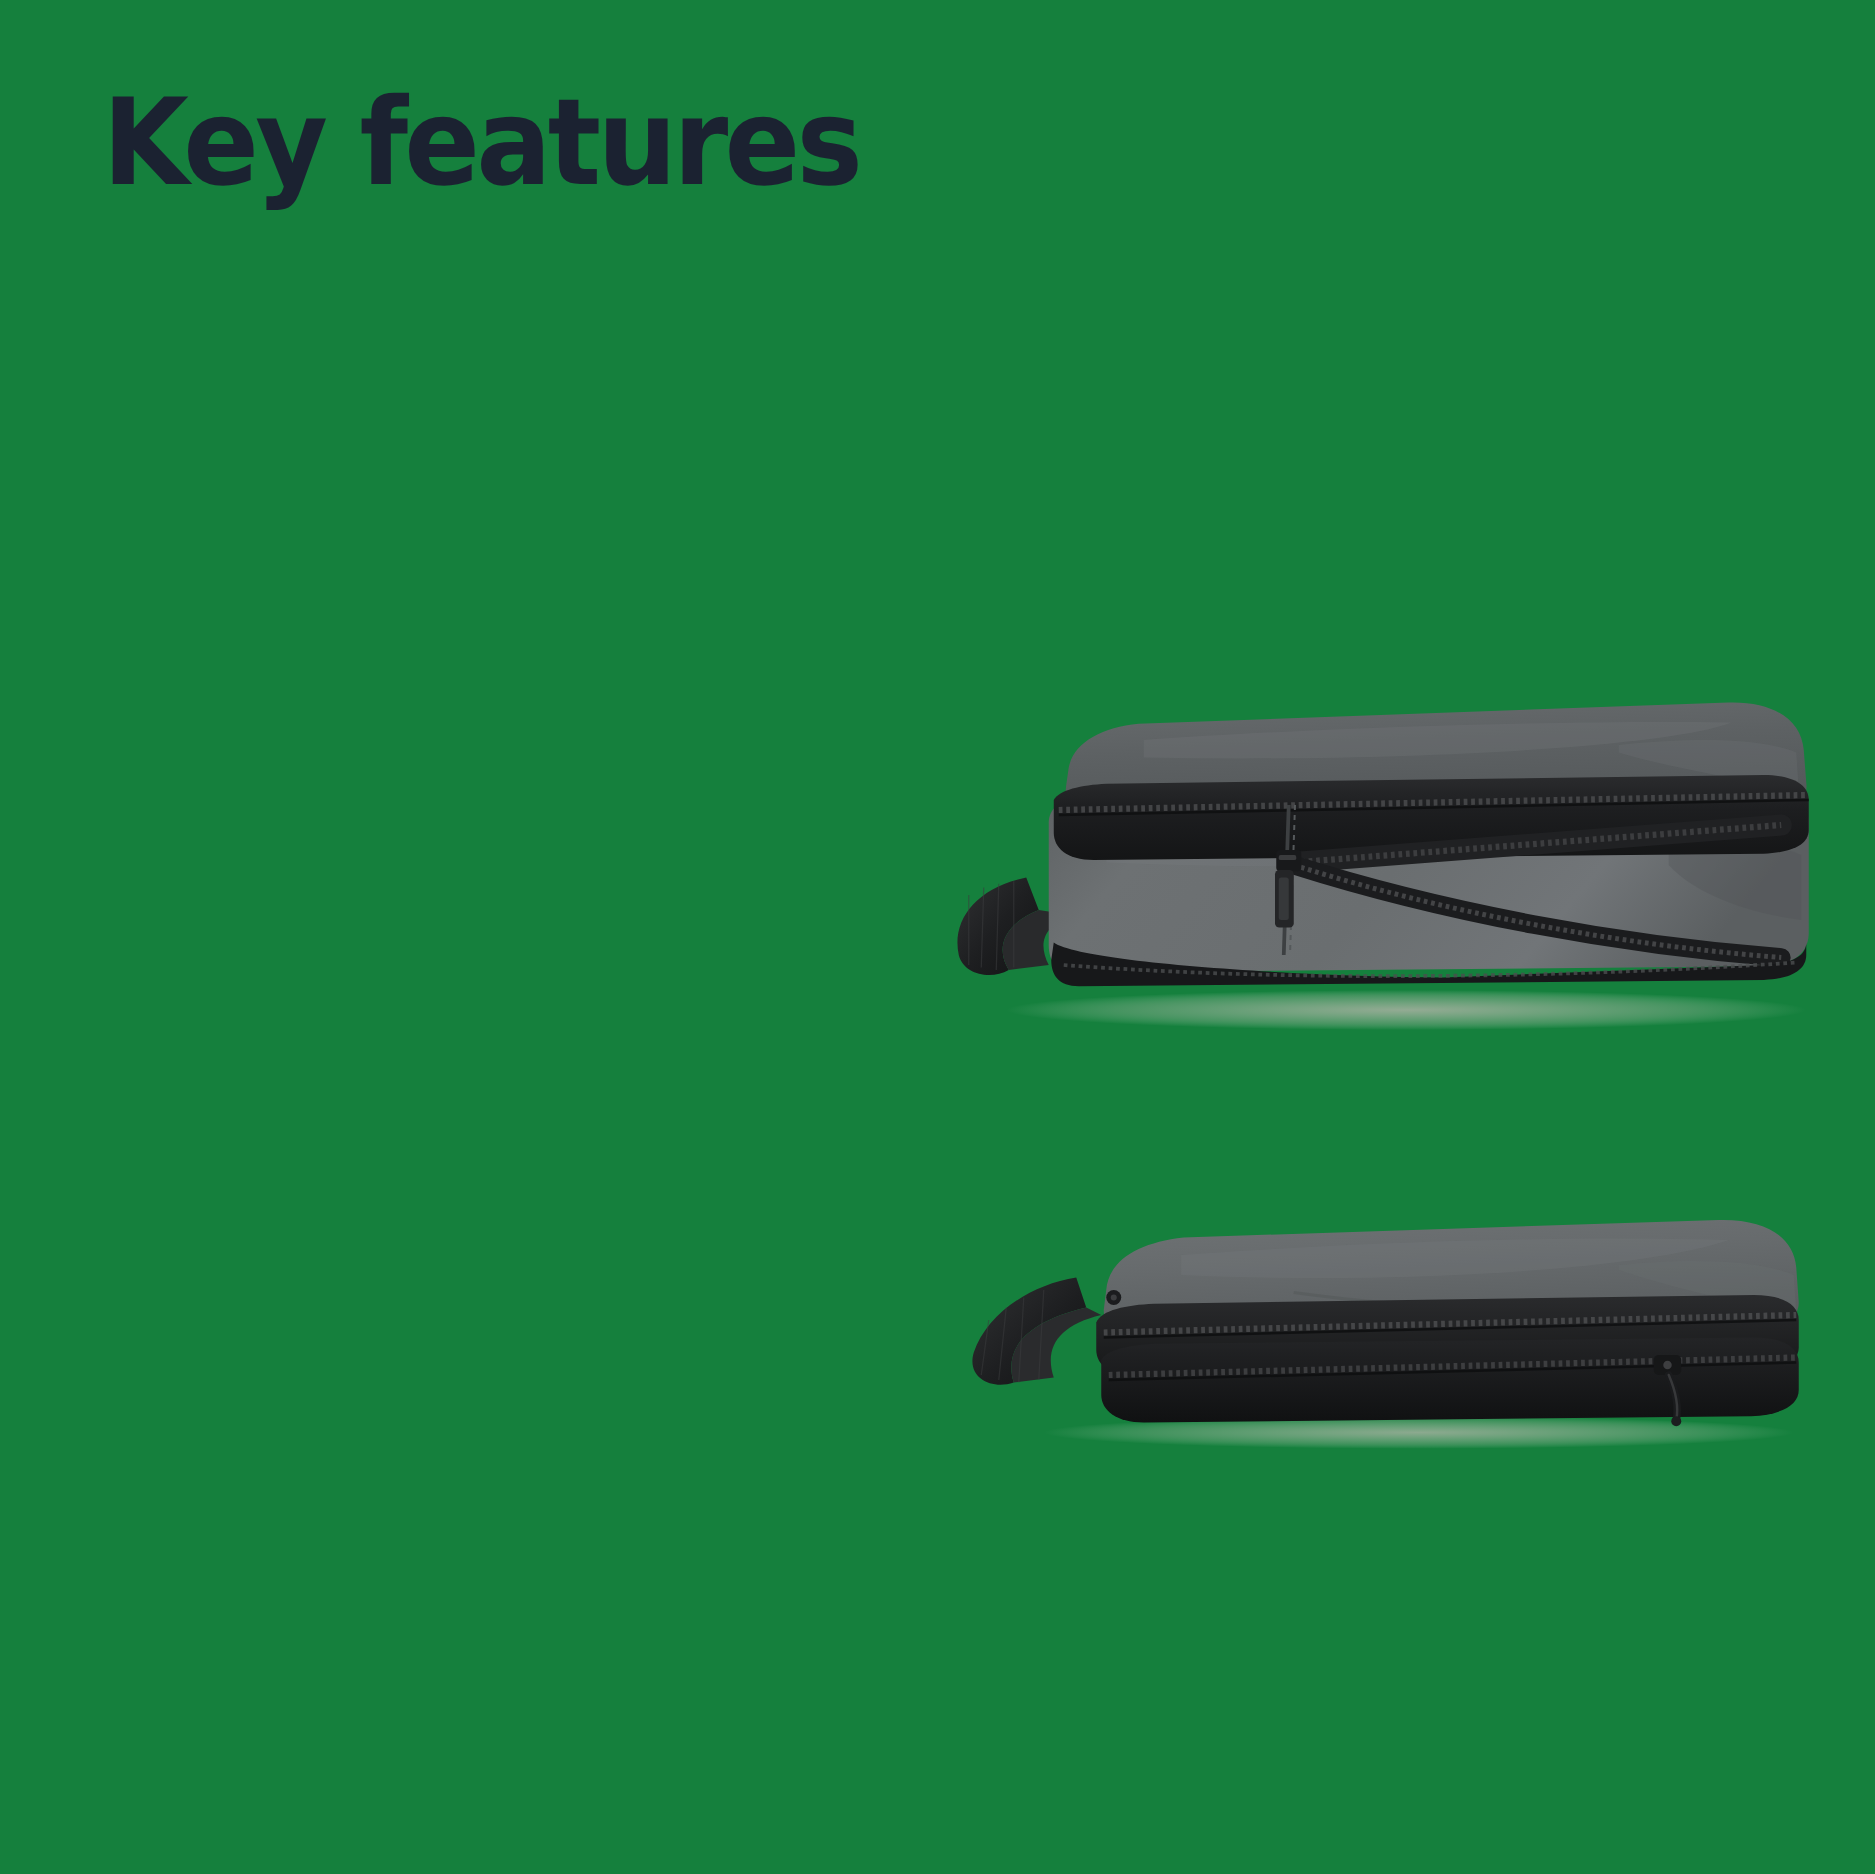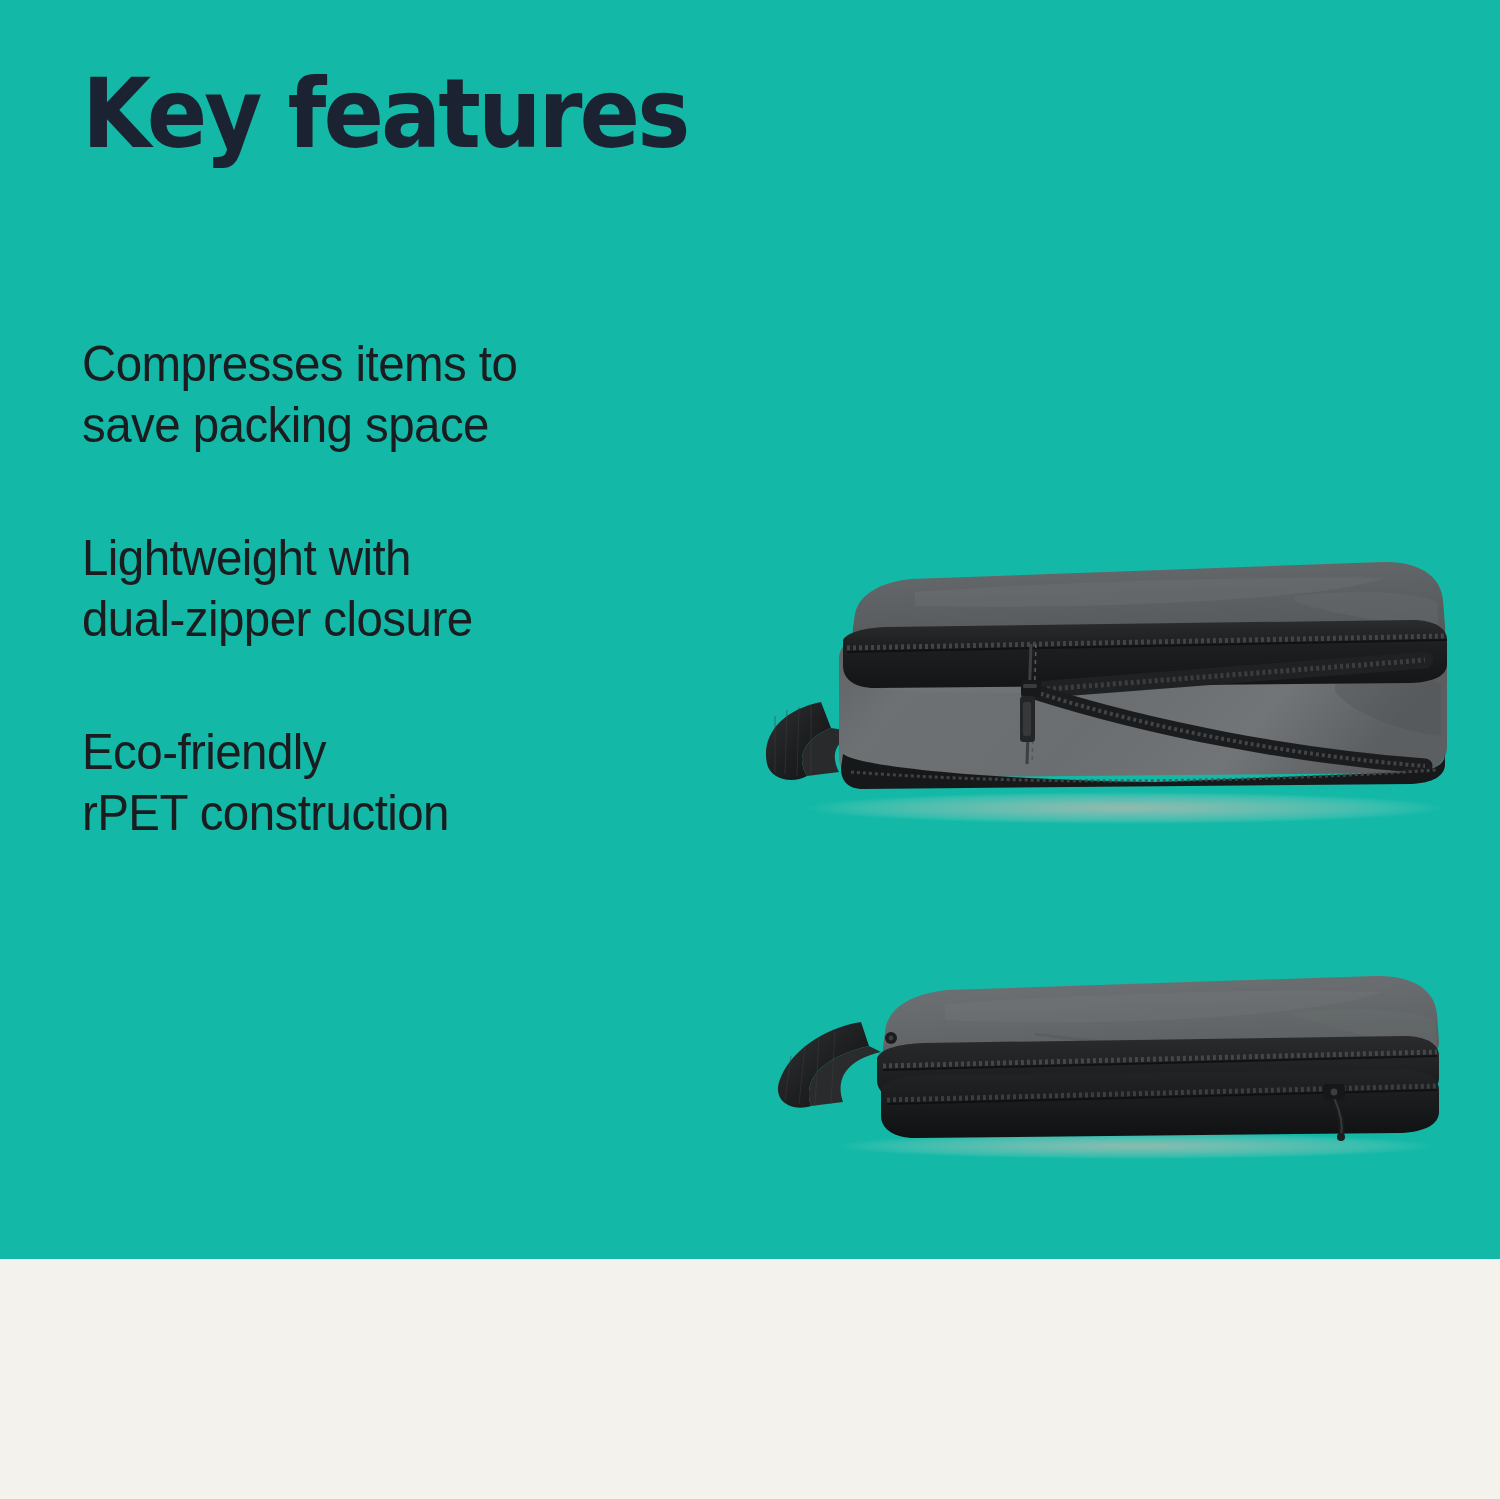--- a/index.html
+++ b/index.html
@@ -12,22 +12,22 @@
 
   body {
     background: #f4f2ed;
     font-family: "Liberation Sans", sans-serif;
     position: relative;
   }
 
   .canvas {
     position: relative;
     width: 1500px;
-    height: 1259px;
-    background: #14b8a6;
+    height: 1499px;
+    background: #15803d;
   }
 
   
   .text-col {
     position: absolute;
     left: 82px;
     top: 66px;
     width: 640px;
   }
 
@@ -82,38 +82,20 @@
 </style>
 </head>
 <body>
 
 <div class="canvas">
 
   <div class="text-col">
 
     <h1 class="headline">Key features</h1>
 
-    <ul class="feature-list">
-
-      <li class="feature-item">
-        <span class="feature-line">Compresses items to</span>
-        <span class="feature-line">save packing space</span>
-      </li>
-
-      <li class="feature-item">
-        <span class="feature-line">Lightweight with</span>
-        <span class="feature-line">dual-zipper closure</span>
-      </li>
-
-      <li class="feature-item">
-        <span class="feature-line">Eco-friendly</span>
-        <span class="feature-line">rPET construction</span>
-      </li>
-
-    </ul>
   </div>
 
   <div class="product-col">
 
     <div class="photo photo-open">
       <svg viewBox="0 0 765 290" xmlns="http://www.w3.org/2000/svg">
         <defs>
           <linearGradient id="lidGrad" x1="0" y1="0" x2="0.25" y2="1">
             <stop offset="0%" stop-color="#676b6d"></stop>
             <stop offset="45%" stop-color="#5d6163"></stop>

